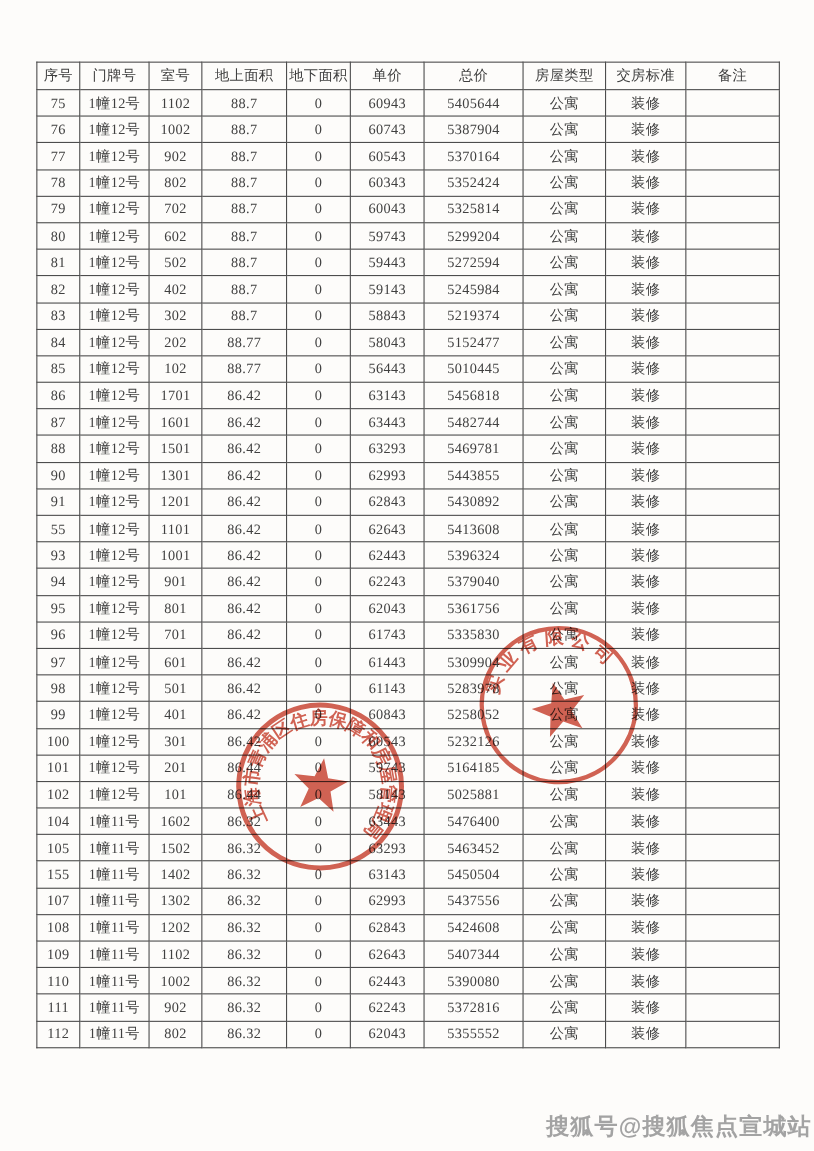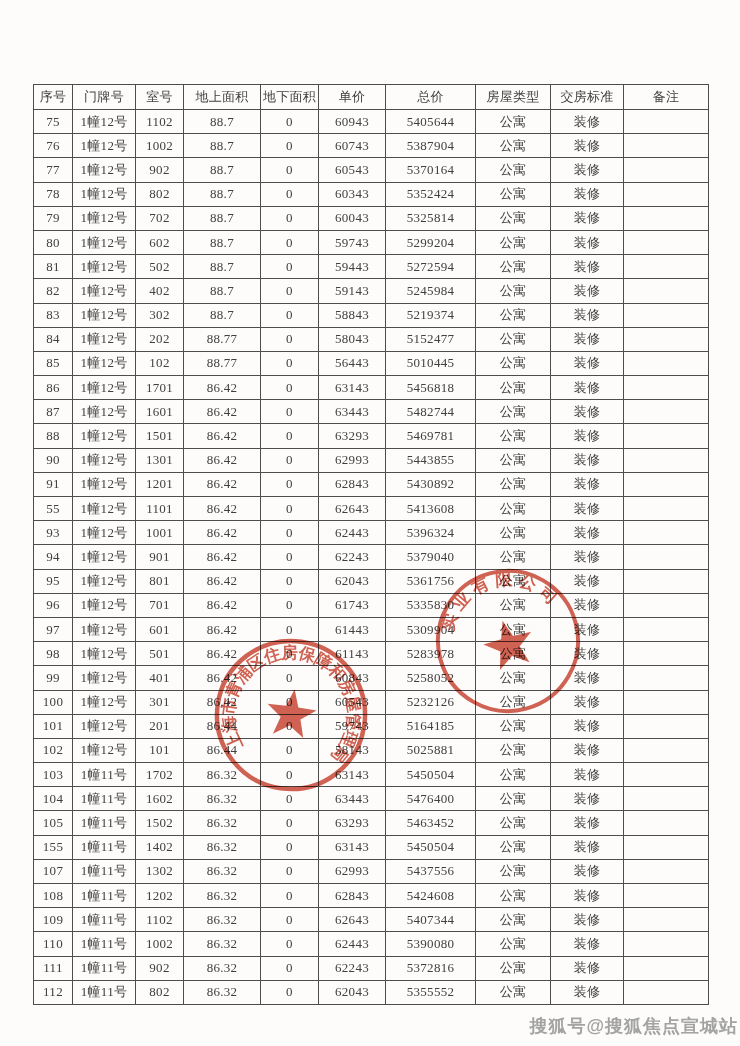--- a/index.html
+++ b/index.html
@@ -32,37 +32,37 @@
     vertical-align:middle;
     height:24.2px;
     padding:0 1px;
     font-weight:normal;
     color:var(--table-text);
     letter-spacing:0.3px;
     overflow:hidden;
     white-space:nowrap;
   }
   .price-table thead th{height:25px;}
-  .price-table{border:1.5px solid var(--table-border);margin-top:28px;}
+  .price-table{border:1.5px solid var(--table-border);}
   
   .seal{position:absolute;mix-blend-mode:multiply;opacity:0.82;}
   .seal circle{fill:none;stroke:var(--stamp-red);}
   .seal polygon{fill:var(--stamp-red);}
   .seal text{
     fill:var(--stamp-red);
     font-family:"Liberation Serif","DejaVu Serif",serif;
     font-weight:bold;
   }
   .seal-left{left:203px;top:627px;}
   .seal-right{left:430px;top:563px;}
   .watermark{
     position:absolute;
     right:2px;bottom:8px;
     font-family:"Liberation Sans","DejaVu Sans",sans-serif;
-    font-size:18px;
+    font-size:21px;
     font-weight:bold;
     color:var(--watermark-gray);
     letter-spacing:1px;
   }
 </style>
 </head>
 <body>
 
 <table class="price-table">
   <colgroup>
@@ -410,32 +410,20 @@
         <td>101</td>
         <td>86.44</td>
         <td>0</td>
         <td>58143</td>
         <td>5025881</td>
         <td>公寓</td>
         <td>装修</td>
         <td></td>
       </tr>
       <tr>
-        <td>103</td>
-        <td>1幢11号</td>
-        <td>1702</td>
-        <td>86.32</td>
-        <td>0</td>
-        <td>63143</td>
-        <td>5450504</td>
-        <td>公寓</td>
-        <td>装修</td>
-        <td></td>
-      </tr>
-      <tr>
         <td>104</td>
         <td>1幢11号</td>
         <td>1602</td>
         <td>86.32</td>
         <td>0</td>
         <td>63443</td>
         <td>5476400</td>
         <td>公寓</td>
         <td>装修</td>
         <td></td>

